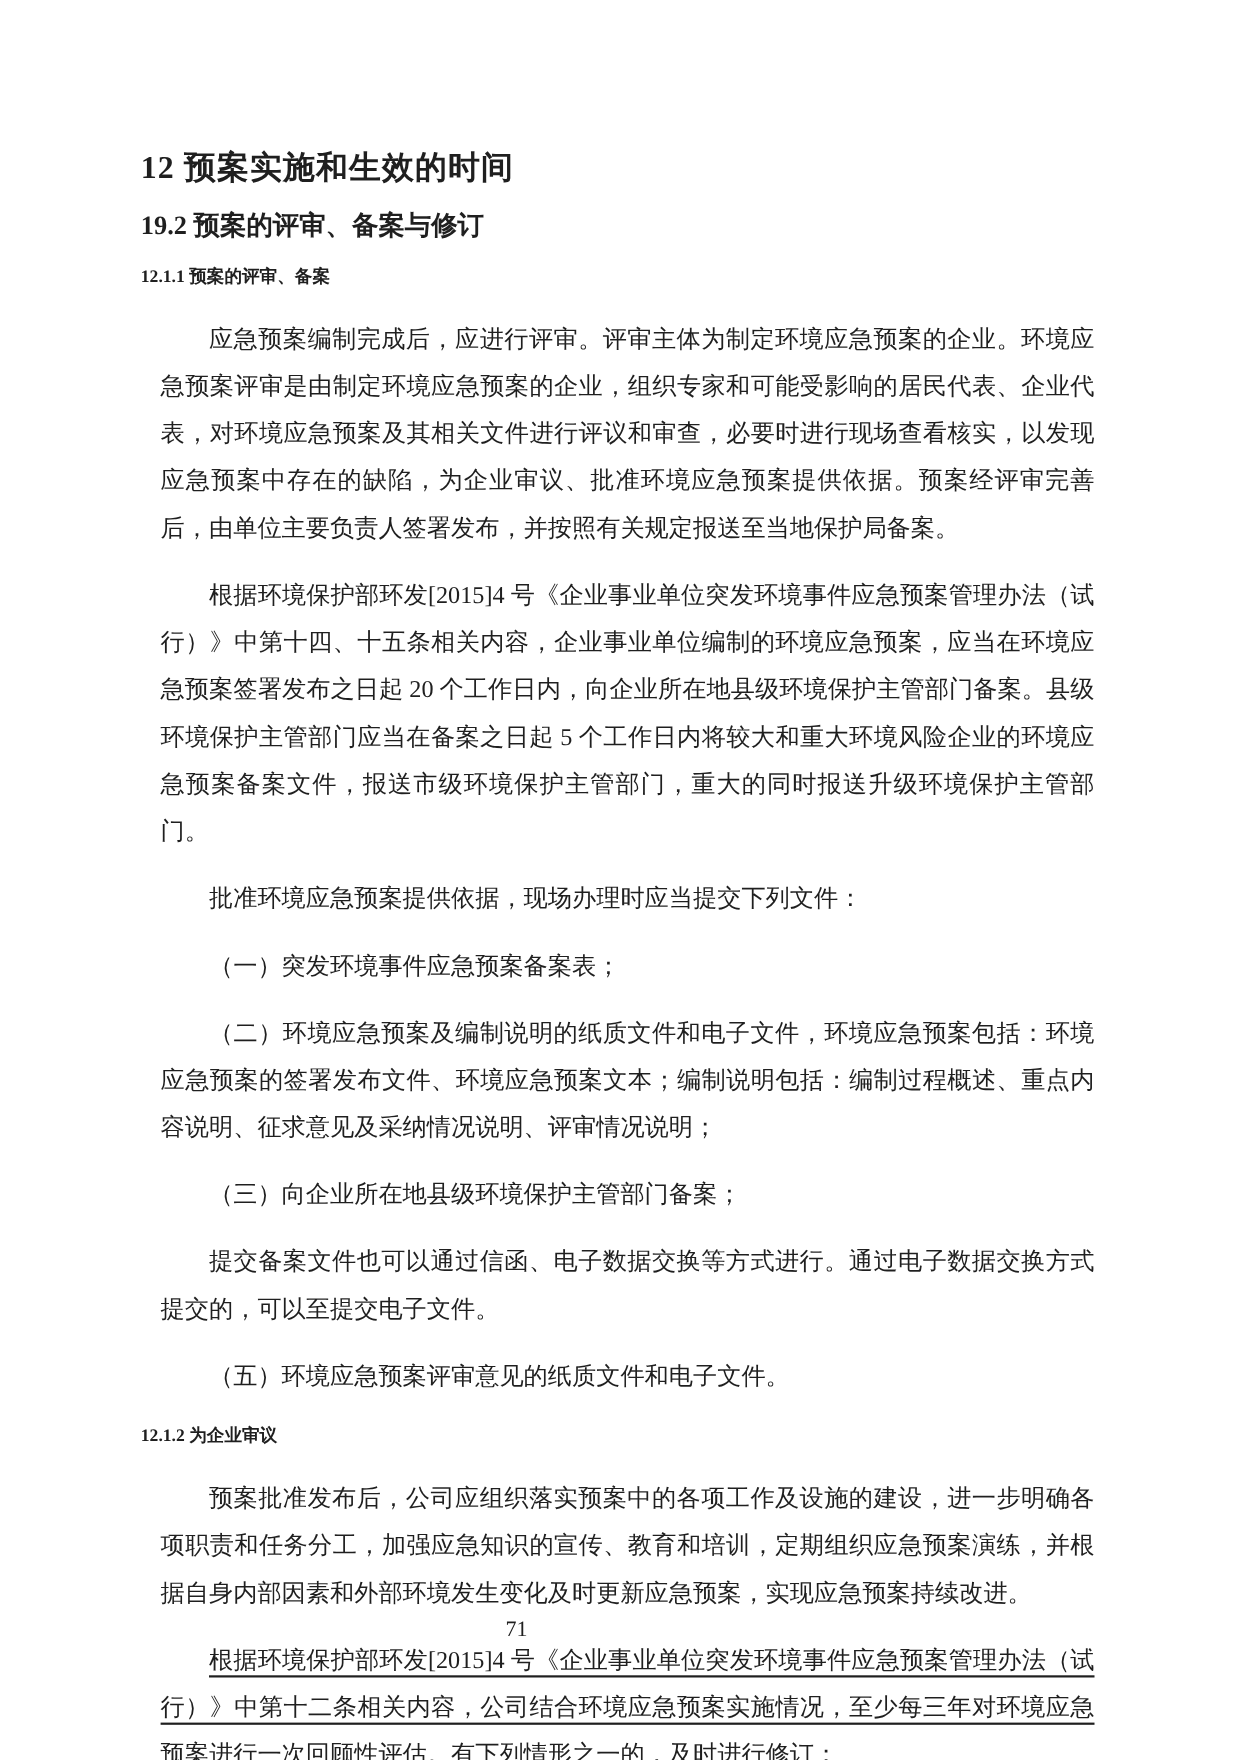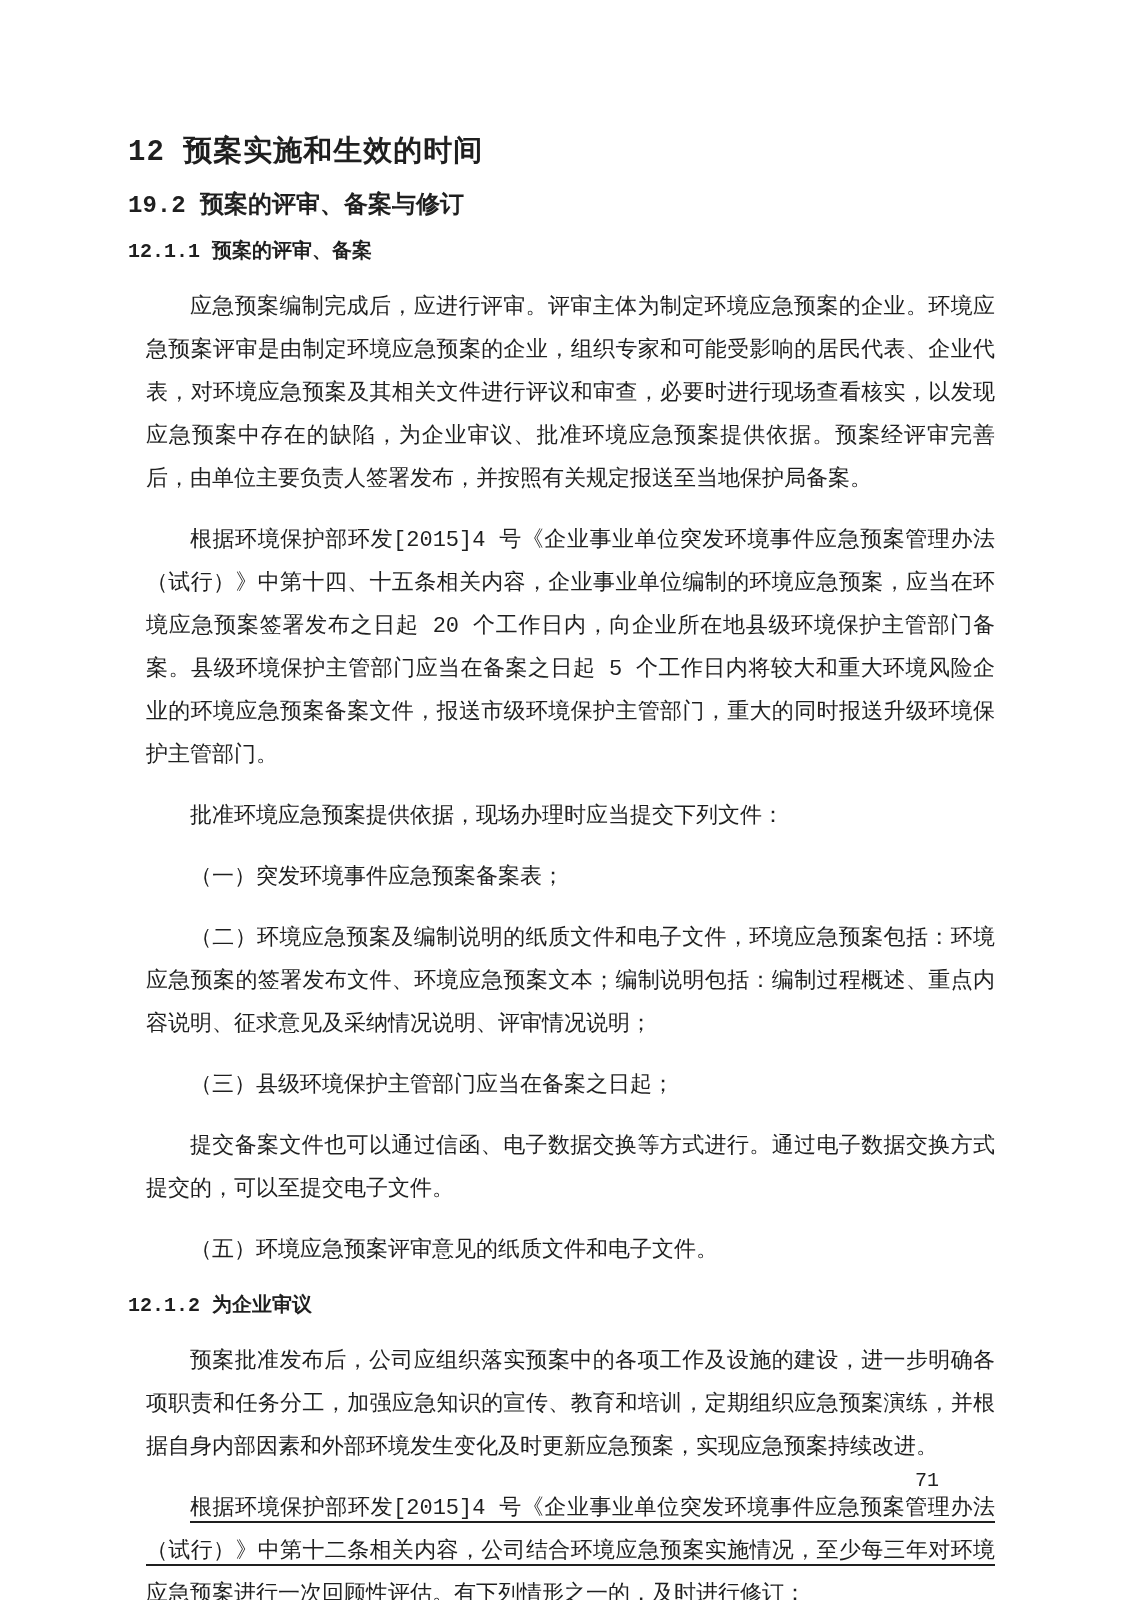--- a/index.html
+++ b/index.html
@@ -15,40 +15,39 @@
     font-family: "Liberation Serif", "DejaVu Serif", serif;
     color: #1f1f1f;
   }
   .page {
     position: absolute;
     top: 0;
     left: 0;
     width: 1131px;
     height: 1600px;
     background: #ffffff;
-    font-family: Liberation Mono, monospace;
   }
   .content {
     padding: 134px 118px 0 128px;
   }
   h1.chapter {
     font-size: 29px;
     font-weight: bold;
     line-height: 38px;
     margin: 0 0 18px 0;
     letter-spacing: 1px;
   }
   h2.section {
     font-size: 24px;
     font-weight: bold;
     line-height: 32px;
     margin: 0 0 14px 0;
   }
   h3.subsection {
-    font-size: 20px;
+    font-size: 16px;
     font-weight: bold;
     line-height: 32px;
     margin: 0 0 12px 0;
   }
   h3.subsection.later {
     margin-top: 18px;
   }
   p.body-para {
     font-size: 22px;
     line-height: 43px;
@@ -68,21 +67,21 @@
     height: 1px;
     border-bottom: 2px solid #1f1f1f;
     vertical-align: baseline;
     transform: translateY(7px);
   }
   .page-number {
     position: absolute;
     top: 1468px;
     left: 0;
     width: 939px;
-    text-align: right;
+    text-align: center;
     font-size: 20px;
     line-height: 26px;
     color: #1f1f1f;
   }
 </style>
 </head>
 <body>
 
 <div class="page">
   <div class="content">
@@ -96,21 +95,21 @@
     <p class="body-para">应急预案编制完成后，应进行评审。评审主体为制定环境应急预案的企业。环境应急预案评审是由制定环境应急预案的企业，组织专家和可能受影响的居民代表、企业代表，对环境应急预案及其相关文件进行评议和审查，必要时进行现场查看核实，以发现应急预案中存在的缺陷，为企业审议、批准环境应急预案提供依据。预案经评审完善后，由单位主要负责人签署发布，并按照有关规定报送至当地保护局备案。</p>
 
     <p class="body-para">根据环境保护部环发[2015]4 号《企业事业单位突发环境事件应急预案管理办法（试行）》中第十四、十五条相关内容，企业事业单位编制的环境应急预案，应当在环境应急预案签署发布之日起 20 个工作日内，向企业所在地县级环境保护主管部门备案。县级环境保护主管部门应当在备案之日起 5 个工作日内将较大和重大环境风险企业的环境应急预案备案文件，报送市级环境保护主管部门，重大的同时报送升级环境保护主管部门。</p>
 
     <p class="body-para">批准环境应急预案提供依据，现场办理时应当提交下列文件：</p>
 
     <p class="body-para">（一）突发环境事件应急预案备案表；</p>
 
     <p class="body-para">（二）环境应急预案及编制说明的纸质文件和电子文件，环境应急预案包括：环境应急预案的签署发布文件、环境应急预案文本；编制说明包括：编制过程概述、重点内容说明、征求意见及采纳情况说明、评审情况说明；</p>
 
-    <p class="body-para">（三）县级环境保护主管部门应当在备案之日起；</p>
+    <p class="body-para">（三）向企业所在地县级环境保护主管部门备案；</p>
 
 
     <p class="body-para">提交备案文件也可以通过信函、电子数据交换等方式进行。通过电子数据交换方式提交的，可以至提交电子文件。</p>
 
     <p class="body-para">（五）环境应急预案评审意见的纸质文件和电子文件。</p>
 
     <h3 class="subsection later">12.1.2 为企业审议</h3>
 
     <p class="body-para">预案批准发布后，公司应组织落实预案中的各项工作及设施的建设，进一步明确各项职责和任务分工，加强应急知识的宣传、教育和培训，定期组织应急预案演练，并根据自身内部因素和外部环境发生变化及时更新应急预案，实现应急预案持续改进。</p>
 

